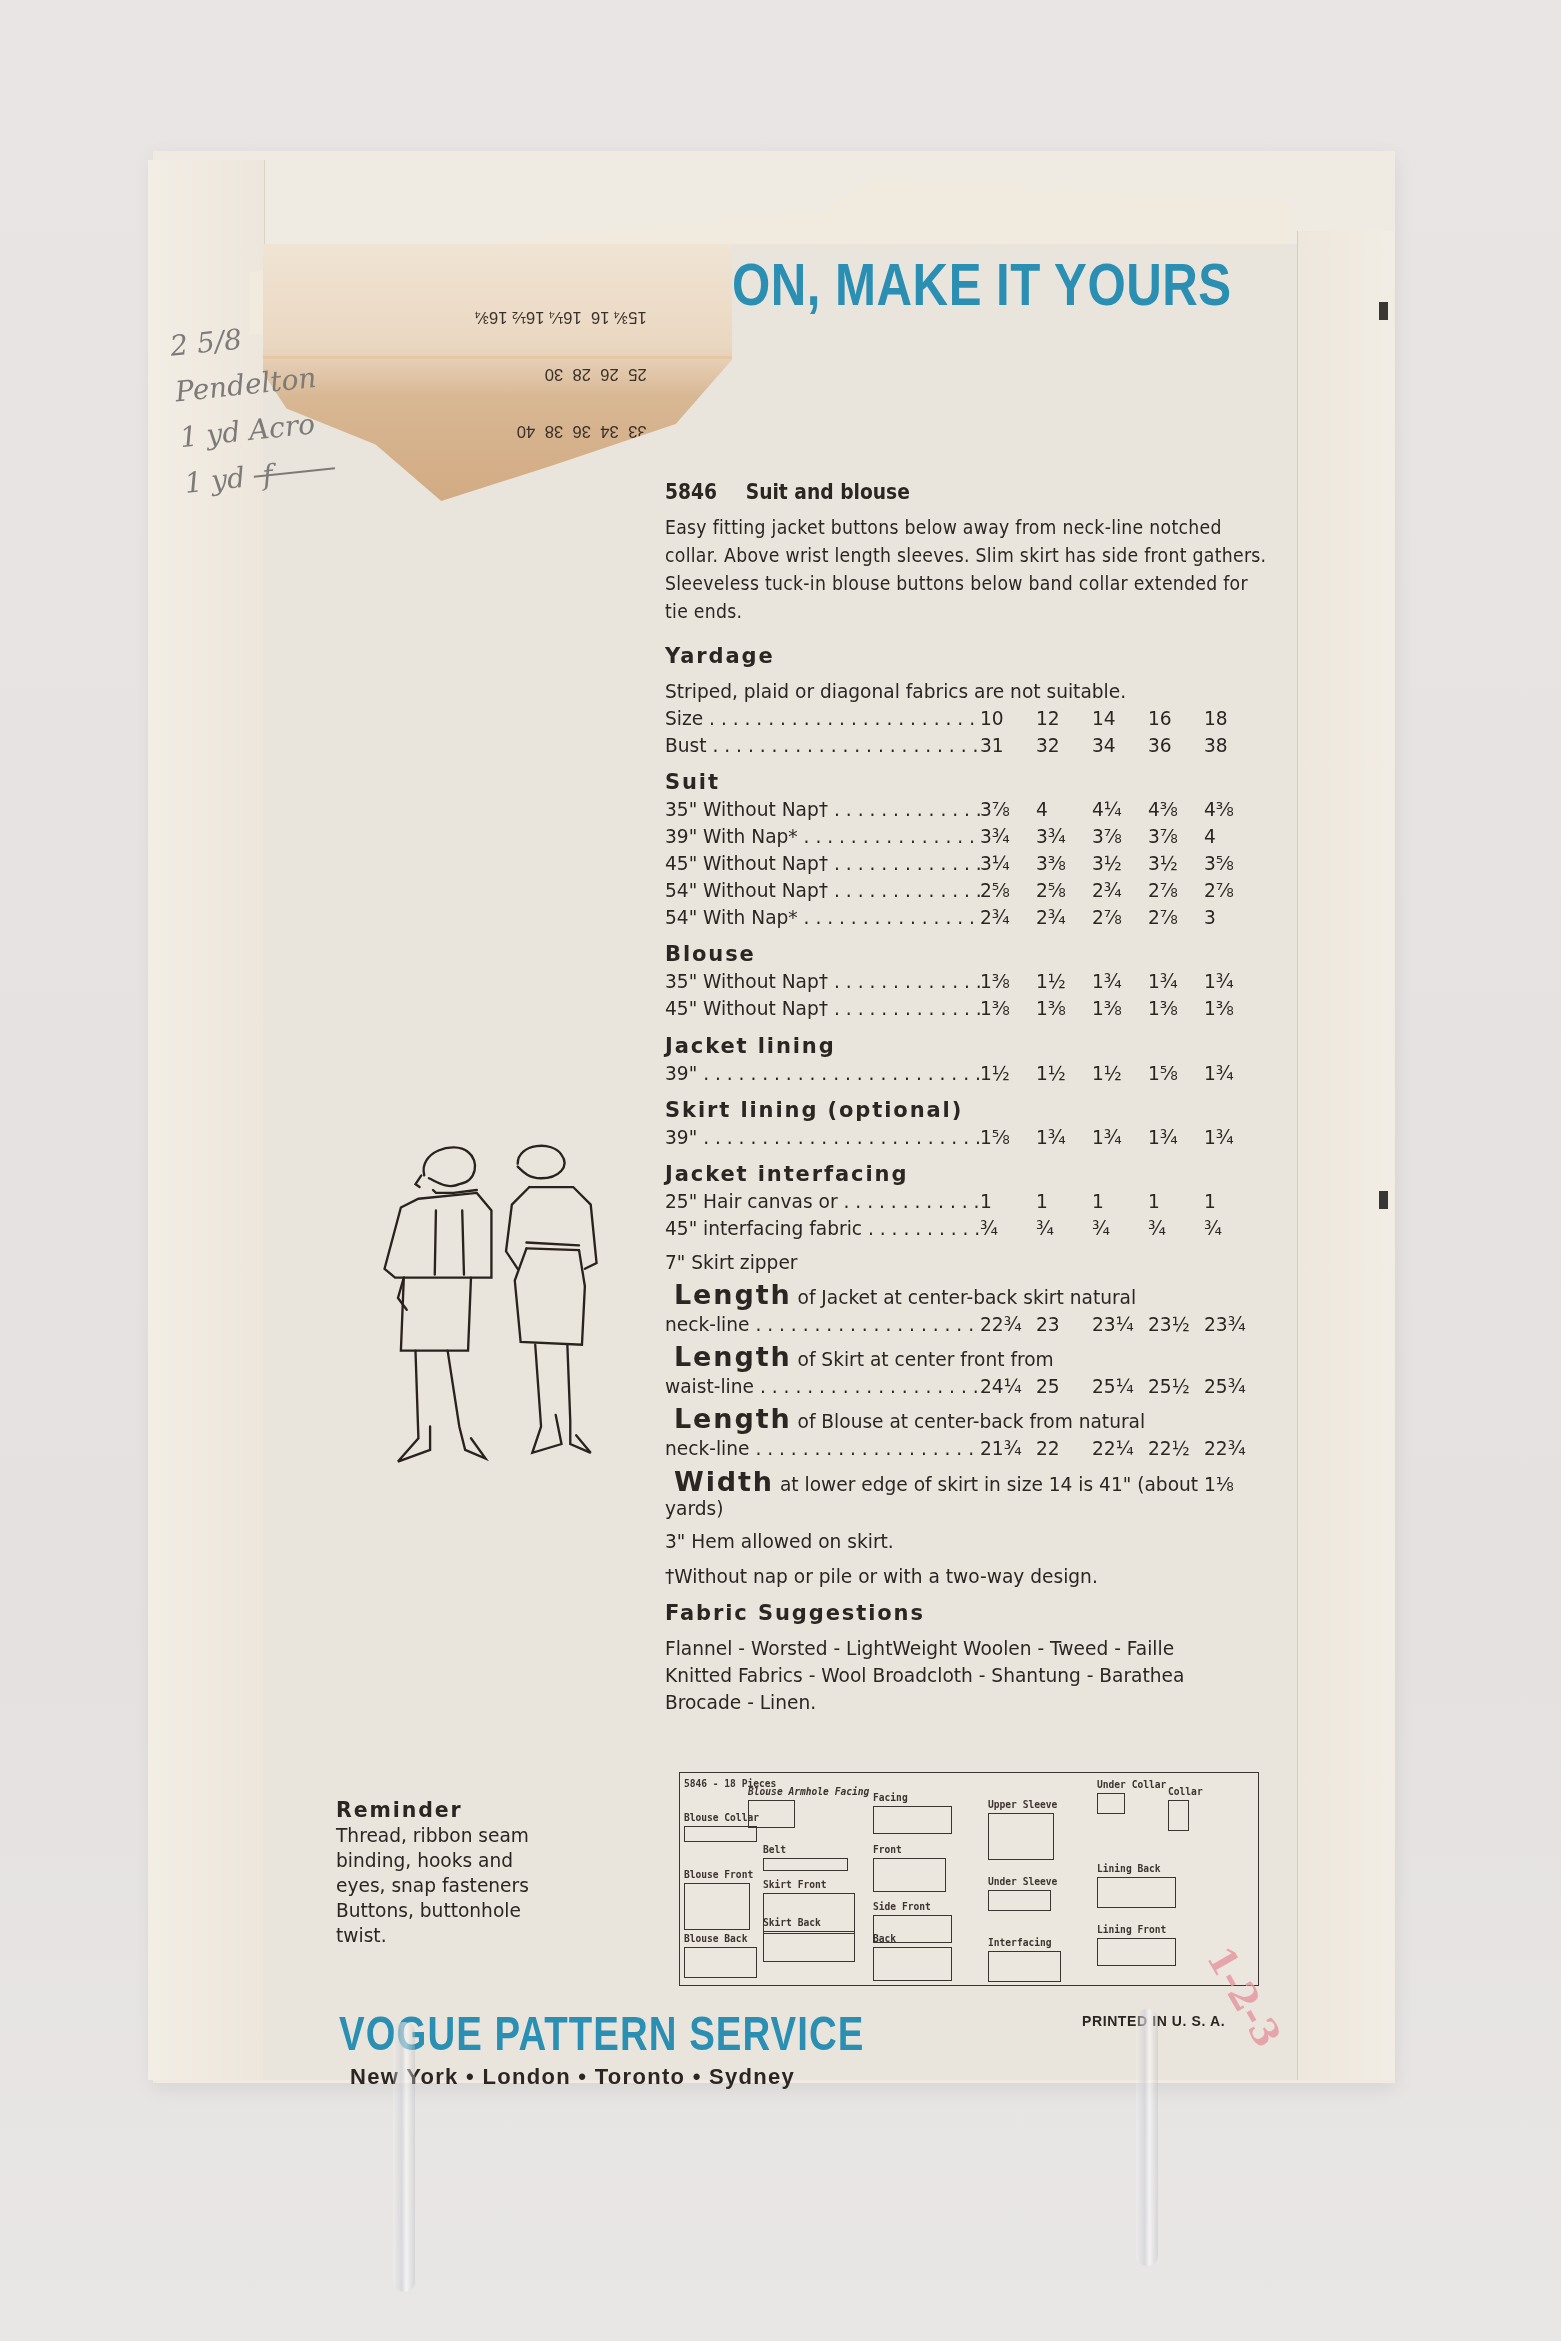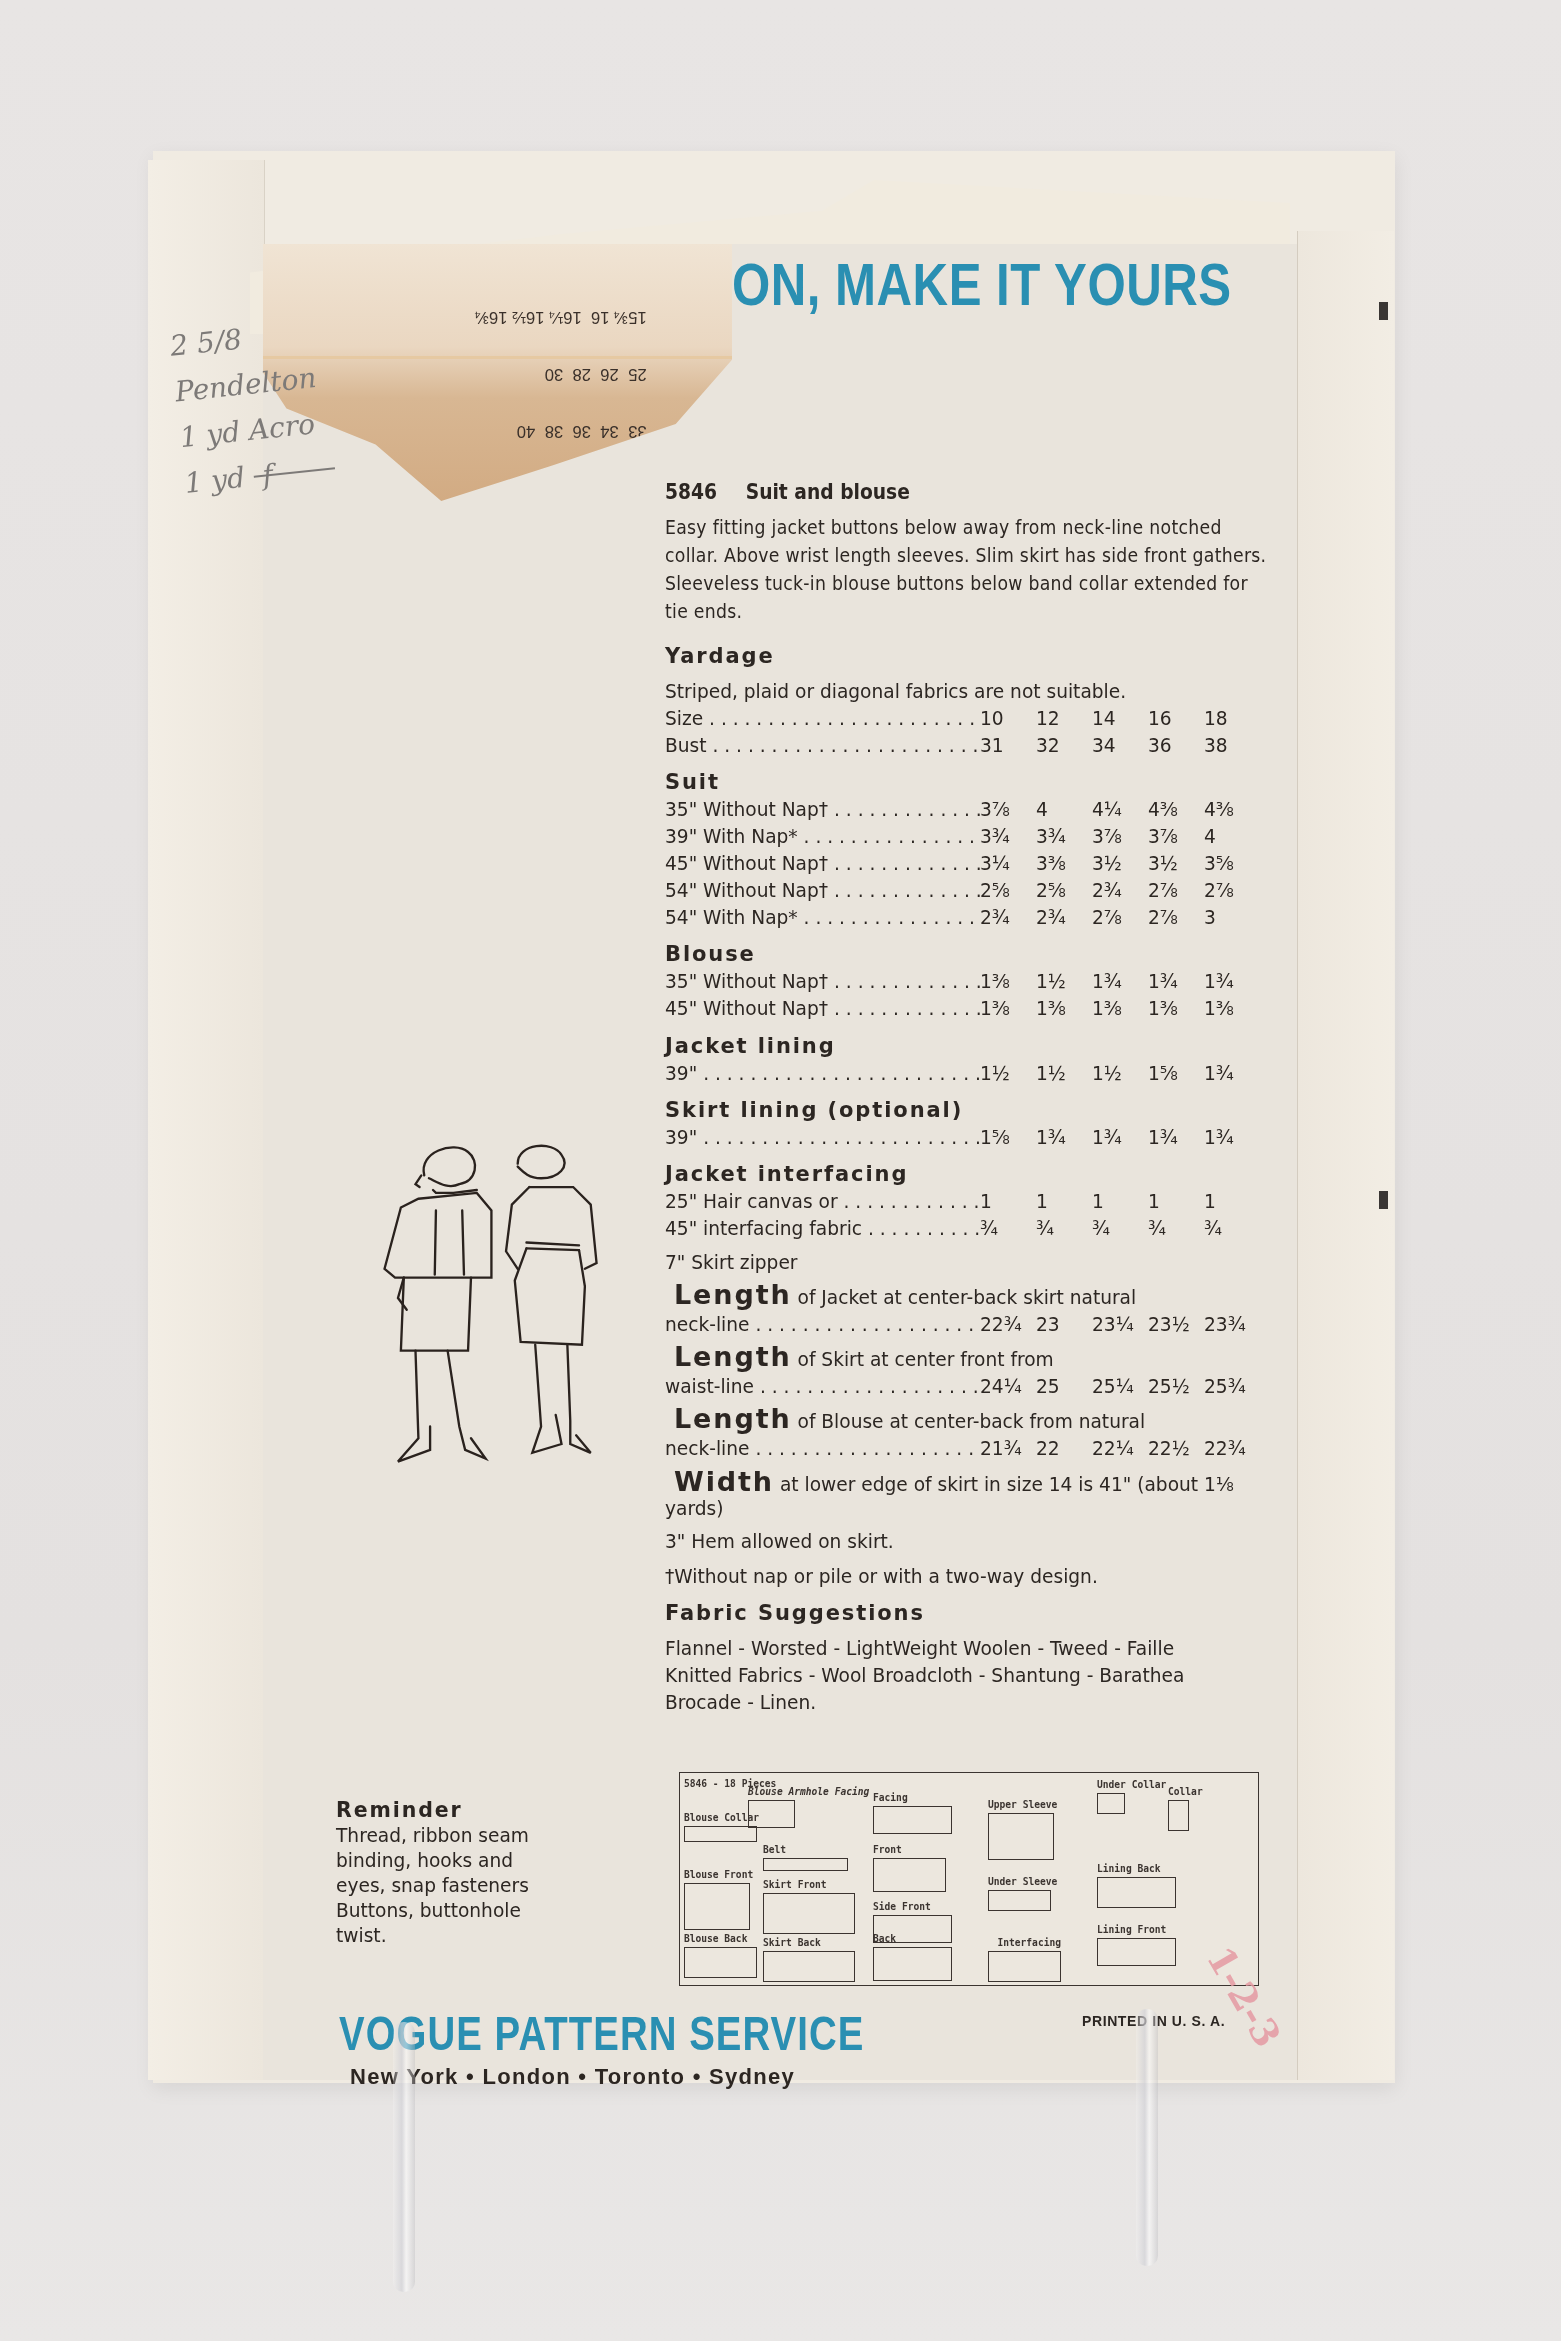--- a/index.html
+++ b/index.html
@@ -349,29 +349,29 @@
         <div class="shape" style="width: 61px; height: 19px;"></div>
       </div>
       <div class="piece" style="left: 417px; top: 90px;">
         <span class="plabel">Lining Back</span>
         <div class="shape" style="width: 77px; height: 29px;"></div>
       </div>
       <div class="piece" style="left: 3.9px; top: 160px;">
         <span class="plabel">Blouse Back</span>
         <div class="shape" style="width: 71px; height: 29px;"></div>
       </div>
-      <div class="piece" style="left: 83px; top: 164px;">
+      <div class="piece" style="left: 83px; top: 144px;">
         <span class="plabel">Skirt Back</span>
         <div class="shape" style="width: 90px; height: 29px;"></div>
       </div>
       <div class="piece" style="left: 193px; top: 160px;">
         <span class="plabel">Back</span>
         <div class="shape" style="width: 77px; height: 32px;"></div>
       </div>
-      <div class="piece" style="left: 308px; top: 164px; text-align: right;">
+      <div class="piece" style="left: 308px; top: 164px;">
         <span class="plabel">Interfacing</span>
         <div class="shape" style="width: 71px; height: 29px;"></div>
       </div>
       <div class="piece" style="left: 417px; top: 151px;">
         <span class="plabel">Lining Front</span>
         <div class="shape" style="width: 77px; height: 26px;"></div>
       </div>
     </div>
 </div>
 

